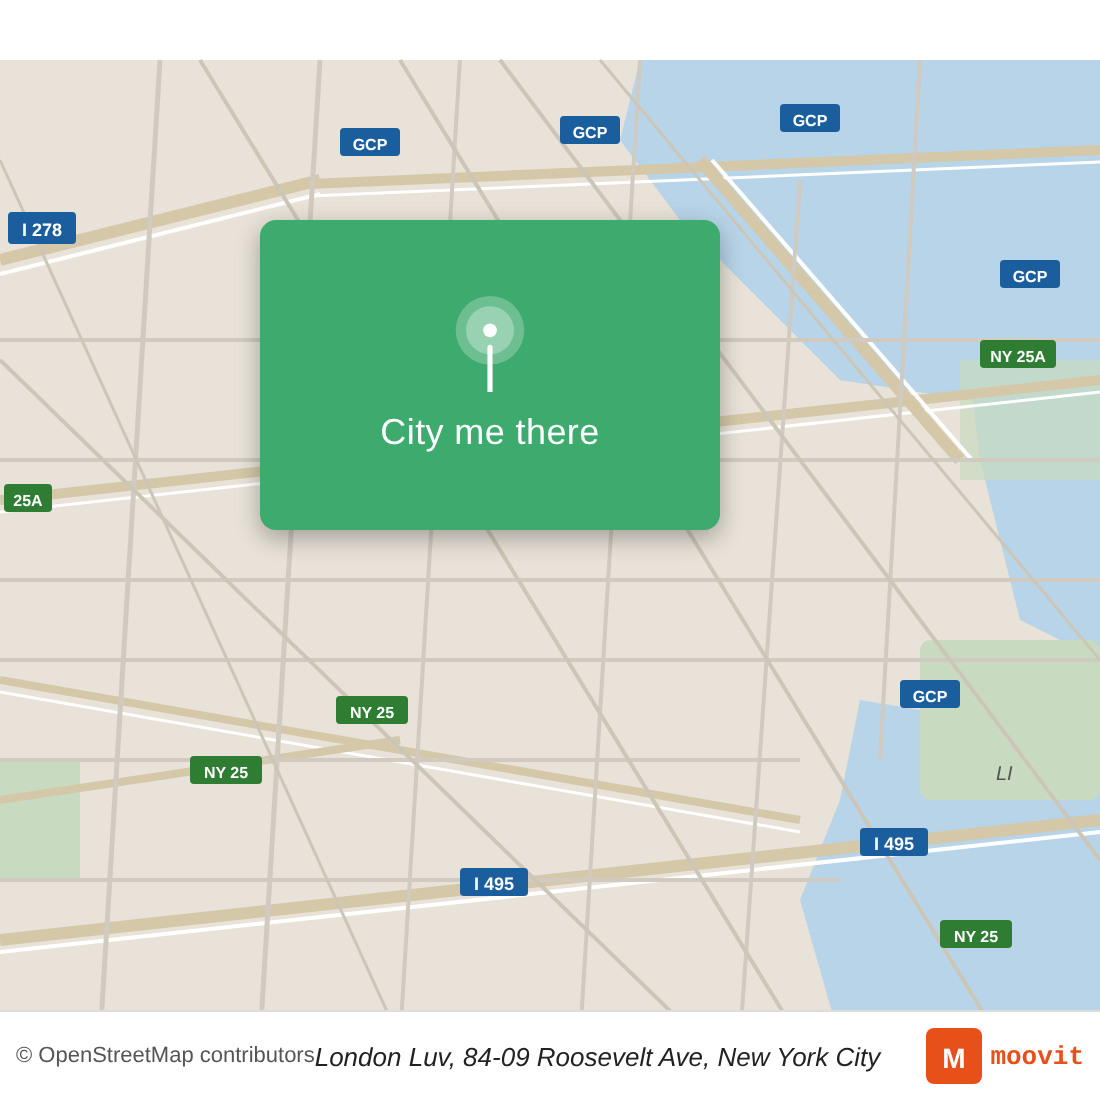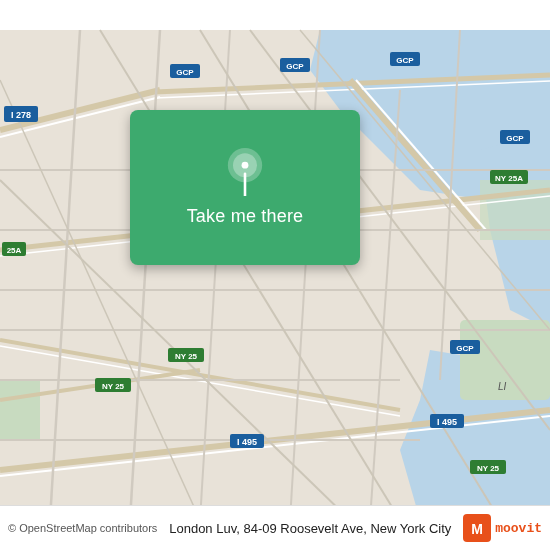--- a/index.html
+++ b/index.html
@@ -77,21 +77,22 @@
     #osm-credit {
       font-size: 11px;
       color: #555;
     }
 
     #address-text {
       font-size: 13px;
       color: #222;
       font-weight: 500;
       flex: 1;
-      text-align: center;
+      text-align: left;
+      font-style: italic;
     }
 
     #moovit-logo {
       display: flex;
       align-items: center;
       gap: 4px;
     }
 
     #moovit-icon {
       width: 28px;
@@ -213,21 +214,21 @@
 
   <div id="action-card">
 
     <svg id="location-pin" viewBox="0 0 48 56" xmlns="http://www.w3.org/2000/svg">
       <circle cx="24" cy="20" r="20" fill="white" opacity="0.25"></circle>
       <circle cx="24" cy="20" r="14" fill="white" opacity="0.3"></circle>
       <ellipse cx="24" cy="20" r="10" fill="none" stroke="white" stroke-width="3"></ellipse>
       <circle cx="24" cy="20" r="4" fill="white"></circle>
       <line x1="24" y1="30" x2="24" y2="56" stroke="white" stroke-width="3" stroke-linecap="round"></line>
     </svg>
-    <button id="take-me-there-btn">Take me there</button>
+    <button id="take-me-there-btn">City me there</button>
   </div>
 
   <div id="bottom-bar">
     <span id="osm-credit">© OpenStreetMap contributors</span>
     <span id="address-text">London Luv, 84-09 Roosevelt Ave, New York City</span>
     <div id="moovit-logo">
 
       <svg id="moovit-icon" viewBox="0 0 28 28" xmlns="http://www.w3.org/2000/svg">
         <rect width="28" height="28" rx="4" fill="#e8501a"></rect>
         <text x="14" y="20" fill="white" font-size="14" font-weight="bold" text-anchor="middle">M</text>

